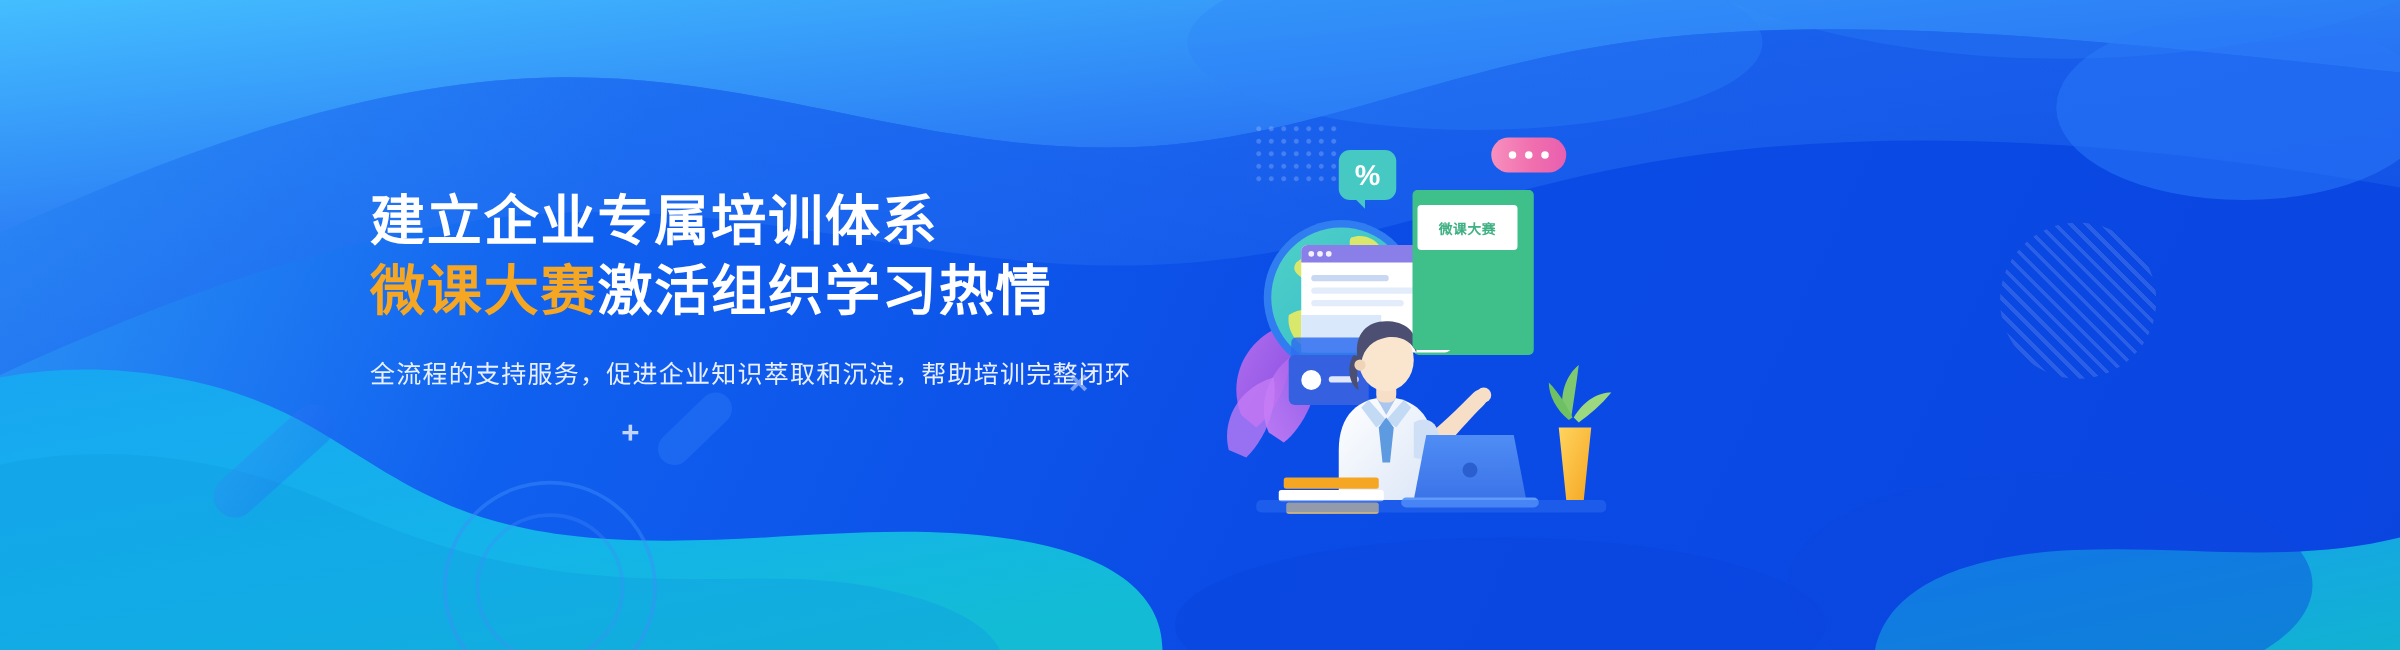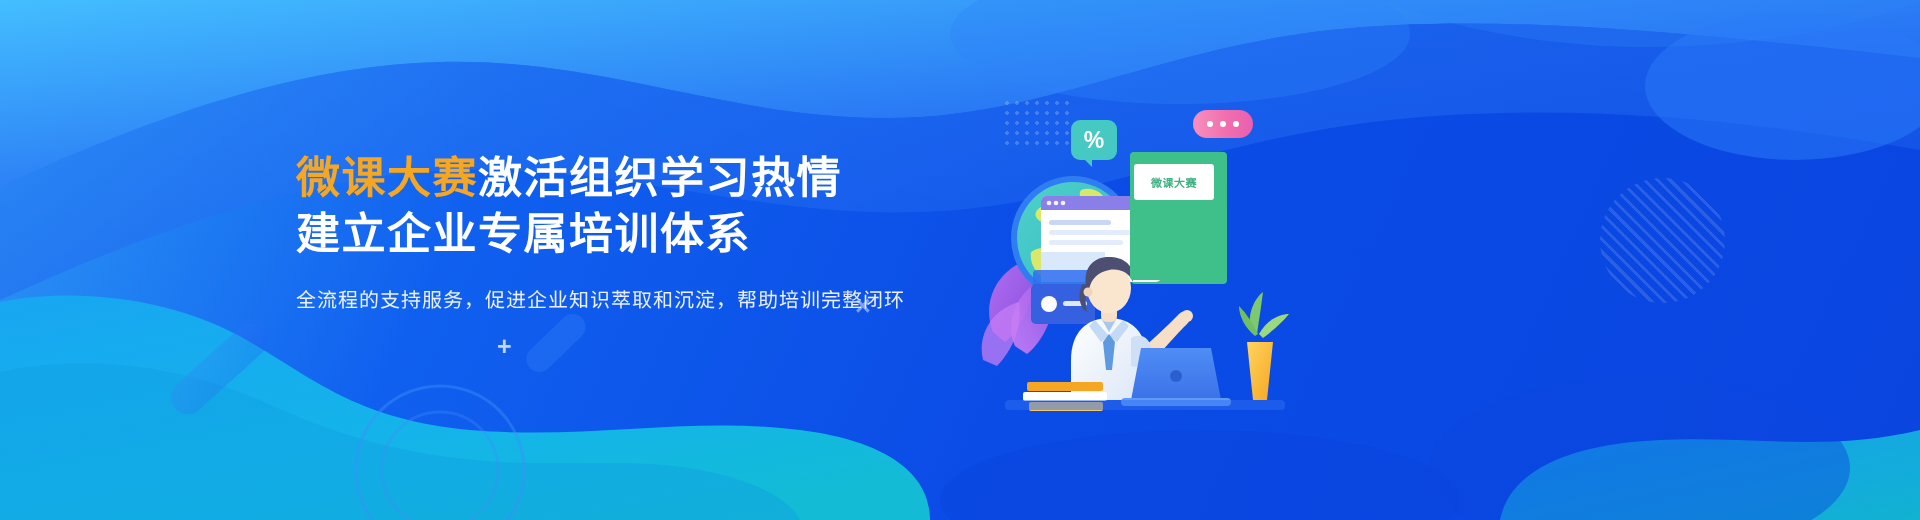--- a/index.html
+++ b/index.html
@@ -180,22 +180,22 @@
       </g>
     </svg>
   </div>
 
   <div class="dot-grid"></div>
   <div class="striped-circle"></div>
   <div class="mark mark-plus">+</div>
   <div class="mark mark-times">×</div>
 
   <div class="copy">
+    <h1 class="headline">建立企业专属培训体系</h1>
     <h1 class="headline"><span class="hl-accent">微课大赛</span><span>激活组织学习热情</span></h1>
-    <h1 class="headline">建立企业专属培训体系</h1>
     <p class="subtitle">全流程的支持服务，促进企业知识萃取和沉淀，帮助培训完整闭环</p>
   </div>
 
   <div class="ill-wrap">
     <svg viewBox="0 0 340 360" width="340" height="360" aria-hidden="true">
       <defs>
         <linearGradient id="gGlobeSea" x1="0" y1="0" x2="1" y2="1">
           <stop offset="0%" stop-color="#4fd0c8"></stop>
           <stop offset="100%" stop-color="#33b9c9"></stop>
         </linearGradient>

